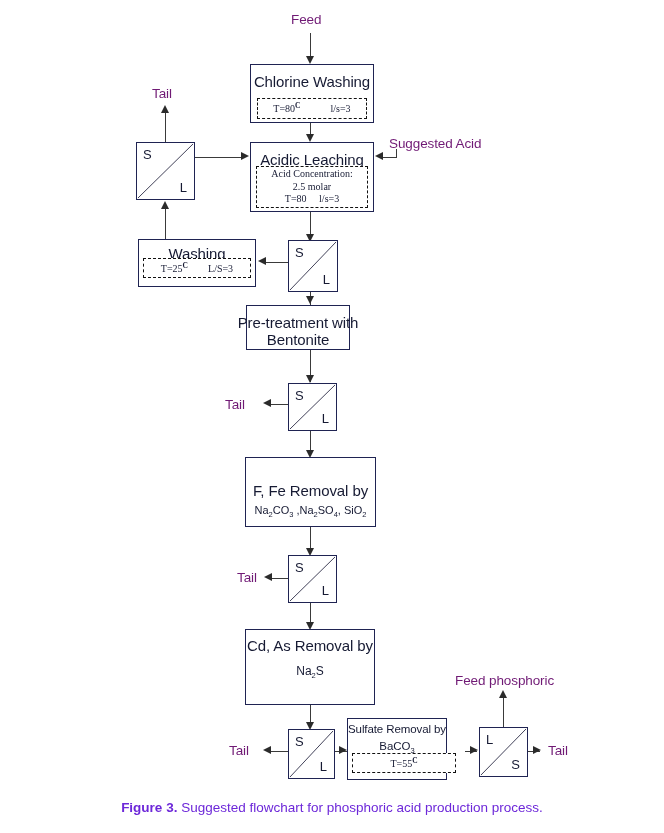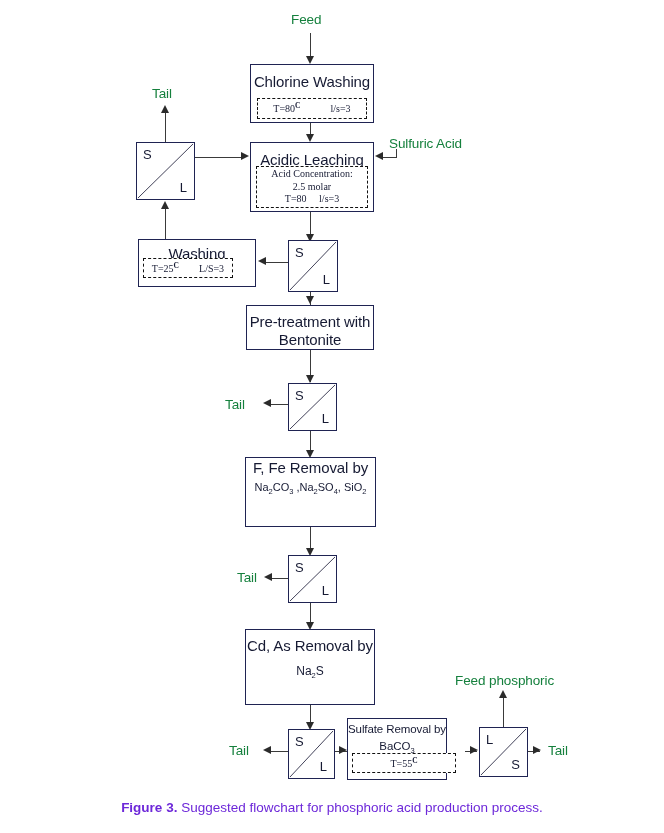--- a/index.html
+++ b/index.html
@@ -82,21 +82,21 @@
     color:#161a33;
     line-height:1;
   }
   .sep .tl{left:6px;top:5px;}
   .sep .br{right:7px;bottom:5px;}
 
   
   .lbl{
     position:absolute;
     font-size:13.5px;
-    color:#15803d;
+    color:#701a75;
     line-height:1;
     white-space:nowrap;
     letter-spacing:-0.1px;
   }
 
   
   .vline{position:absolute;width:0;border-left:1.6px solid #3a3a3a;}
   .hline{position:absolute;height:0;border-top:1.6px solid #3a3a3a;}
 
   
@@ -137,21 +137,21 @@
   <div class="vline" style="left:310px;top:123px;height:14px;"></div>
   <div class="ar ar-down" style="left:306px;top:134px;"></div>
 
   <div class="pbox" style="left:250px;top:142px;width:124px;height:70px;">
     <div class="ptitle" style="margin-top:8px;">Acidic Leaching</div>
   </div>
   <div class="dbox" style="left:256px;top:166px;width:112px;height:42px;">
     <div class="dtxt"><span>Acid Concentration:</span><br><span>2.5 molar</span><br><span>T=80     l/s=3</span></div>
   </div>
 
-  <div class="lbl" style="left:389px;top:137px;">Sulfuric Acid</div>
+  <div class="lbl" style="left:389px;top:137px;">Suggested Acid</div>
   <div class="vline" style="left:396px;top:149px;height:8px;"></div>
   <div class="hline" style="left:382px;top:157px;width:15px;"></div>
   <div class="ar ar-left" style="left:375px;top:152px;"></div>
 
   <div class="sep" style="left:136px;top:142px;width:59px;height:58px;">
     <svg class="diag" viewBox="0 0 59 58" preserveAspectRatio="none">
       <line x1="1" y1="57" x2="58" y2="1" stroke="#3a3a52" stroke-width="1"></line>
     </svg>
     <span class="tl">S</span>
     <span class="br">L</span>
@@ -163,42 +163,42 @@
   <div class="lbl" style="left:152px;top:87px;">Tail</div>
   <div class="vline" style="left:165px;top:112px;height:30px;"></div>
   <div class="ar ar-up" style="left:161px;top:105px;"></div>
 
   <div class="vline" style="left:165px;top:208px;height:31px;"></div>
   <div class="ar ar-up" style="left:161px;top:201px;"></div>
 
   <div class="pbox" style="left:138px;top:239px;width:118px;height:48px;">
     <div class="ptitle" style="margin-top:5px;">Washing</div>
   </div>
-  <div class="dbox" style="left:143px;top:258px;width:90px;height:20px;">
+  <div class="dbox" style="left:143px;top:258px;width:108px;height:20px;">
     <div class="dtxt"><span>T=25</span><span class="sup">C</span>&nbsp;&nbsp;&nbsp;&nbsp;&nbsp;&nbsp;&nbsp;&nbsp;<span>L/S=3</span></div>
   </div>
 
   <div class="vline" style="left:310px;top:212px;height:26px;"></div>
   <div class="ar ar-down" style="left:306px;top:234px;"></div>
 
   <div class="sep" style="left:288px;top:240px;width:50px;height:52px;">
     <svg class="diag" viewBox="0 0 50 52" preserveAspectRatio="none">
       <line x1="1" y1="51" x2="49" y2="1" stroke="#3a3a52" stroke-width="1"></line>
     </svg>
     <span class="tl">S</span>
     <span class="br">L</span>
   </div>
 
   <div class="hline" style="left:266px;top:262px;width:22px;"></div>
   <div class="ar ar-left" style="left:258px;top:257px;"></div>
 
   <div class="vline" style="left:310px;top:292px;height:14px;"></div>
   <div class="ar ar-down" style="left:306px;top:296px;"></div>
 
-  <div class="pbox" style="left:246px;top:305px;width:128px;height:45px;justify-content:center;">
+  <div class="pbox" style="left:246px;top:305px;width:104px;height:45px;justify-content:flex-end;">
     <div class="ptitle" style="margin-top:7px;">Pre-treatment with</div>
     <div class="ptitle">Bentonite</div>
   </div>
 
   <div class="vline" style="left:310px;top:350px;height:32px;"></div>
   <div class="ar ar-down" style="left:306px;top:375px;"></div>
 
   <div class="sep" style="left:288px;top:383px;width:49px;height:48px;">
     <svg class="diag" viewBox="0 0 49 48" preserveAspectRatio="none">
       <line x1="1" y1="47" x2="48" y2="1" stroke="#3a3a52" stroke-width="1"></line>
@@ -207,21 +207,21 @@
     <span class="br">L</span>
   </div>
   <div class="lbl" style="left:225px;top:398px;">Tail</div>
   <div class="hline" style="left:271px;top:404px;width:17px;"></div>
   <div class="ar ar-left" style="left:263px;top:399px;"></div>
 
   <div class="vline" style="left:310px;top:431px;height:24px;"></div>
   <div class="ar ar-down" style="left:306px;top:450px;"></div>
 
   <div class="pbox" style="left:245px;top:457px;width:131px;height:70px;">
-    <div class="ptitle" style="margin-top:1px;">F, Fe Removal by</div>
+    <div class="ptitle" style="margin-top:24px;">F, Fe Removal by</div>
     <div class="psub" style="margin-top:4px;"><span><span>Na</span><span class="sub">2</span><span>CO</span><span class="sub">3</span></span> ,<span><span>Na</span><span class="sub">2</span><span>SO</span><span class="sub">4</span></span>, <span><span>SiO</span><span class="sub">2</span></span></div>
   </div>
 
   <div class="vline" style="left:310px;top:527px;height:27px;"></div>
   <div class="ar ar-down" style="left:306px;top:548px;"></div>
 
   <div class="sep" style="left:288px;top:555px;width:49px;height:48px;">
     <svg class="diag" viewBox="0 0 49 48" preserveAspectRatio="none">
       <line x1="1" y1="47" x2="48" y2="1" stroke="#3a3a52" stroke-width="1"></line>
     </svg>

